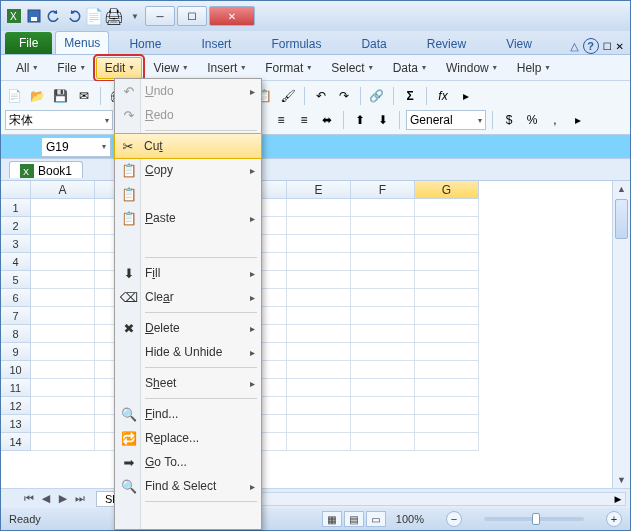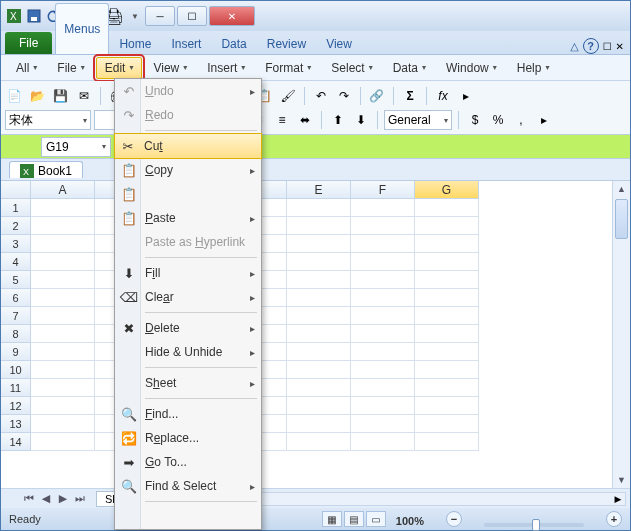--- a/index.html
+++ b/index.html
@@ -6,37 +6,37 @@
 body { background: #fff; }
 .window { width: 631px; height: 531px; border: 1px solid #4a7ab0; background: #dce8f7; position: relative; display: flex; flex-direction: column; box-shadow: 0 0 8px rgba(0,0,0,.3); margin: 0 auto; }
 .titlebar { height: 30px; background: linear-gradient(#eaf1fb,#c9dbf0); display: flex; align-items: center; padding: 0 4px; }
 .qat { display:flex; gap:2px; align-items:center; }
 .qat .ic { width:18px; height:18px; display:flex; align-items:center; justify-content:center; }
 .title { flex:1; text-align:center; font-size:13px; color:#333; }
 .wbtns { display:flex; gap:0; }
 .wbtn { width:30px; height:20px; border:1px solid #9bb6d6; background:linear-gradient(#f5f9fd,#d9e6f5); display:flex; align-items:center; justify-content:center; font-size:10px; border-radius:2px; margin-left:2px; }
 .wbtn.close { background:linear-gradient(#e88,#c44); color:#fff; width:46px;}
 .ribbon-tabs { height:24px; display:flex; align-items:flex-end; padding-left:4px; gap:0; background:linear-gradient(#dbe7f6,#cfe0f3); border-bottom:1px solid #a9c1e0;}
-.rtab { padding:3px 10px; font-size:12px; color:#2a5a9c; cursor:default; }
+.rtab { padding:3px 20px; font-size:12px; color:#2a5a9c; cursor:default; }
 .rtab.file { background:linear-gradient(#2e8b2e,#1a6b1a); color:#fff; border-radius:3px 3px 0 0; margin-right:3px; padding:4px 14px;}
-.rtab.menus { border:2px solid #d03030; padding:18px 8px; }
+.rtab.menus { border:2px solid #d03030; padding:4px 8px; }
 .rtab.active { background:#f5faff; border:1px solid #a9c1e0; border-bottom:none; border-radius:3px 3px 0 0;}
 .help-area { margin-left:auto; display:flex; gap:4px; padding-right:6px; align-items:center;}
 .menubar { height:26px; background:#eef5fc; display:flex; align-items:center; padding:2px 6px; gap:2px; border-bottom:1px solid #c5d6ea;}
 .mb-item { padding:3px 8px; font-size:12px; color:#333; display:flex; align-items:center; gap:2px; border:1px solid transparent; border-radius:2px;}
 .mb-item.open { background:linear-gradient(#fff3cf,#ffe08a); border:1px solid #e0b000; outline:2px solid #d03030; outline-offset:1px;}
 .caret { font-size:8px; color:#555; margin-left:2px;}
 .toolbars { background:#f2f7fc; border-bottom:1px solid #b9cde4; padding:3px 4px 2px; }
 .tb-row { display:flex; gap:3px; align-items:center; height:24px; }
 .tb-row .sep { width:1px; height:18px; background:#b9cde4; margin:0 3px;}
 .tb-ic { width:20px; height:20px; display:flex; align-items:center; justify-content:center; font-size:12px;}
 .tb-label { text-align:center; font-size:11px; color:#5a7aa0; padding:1px 0 2px;}
 .fontbox { border:1px solid #b0c4da; background:#fff; height:20px; font-size:12px; padding:0 3px; display:flex; align-items:center;}
-.fontbox.name{width:86px;} .fontbox.size{width:40px;}
-.namebox-row { height:24px; display:flex; align-items:center; border-bottom:1px solid #b9cde4; background:#bef264; padding-left:40px;}
+.fontbox.name{width:108px;} .fontbox.size{width:40px;}
+.namebox-row { height:24px; display:flex; align-items:center; border-bottom:1px solid #b9cde4; background:#7dd3fc; padding-left:40px;}
 .namebox { width:70px; height:20px; border:1px solid #b0c4da; background:#fff; font-size:12px; display:flex; align-items:center; padding:0 4px; justify-content:space-between;}
 .fx { margin-left:8px; font-style:italic; font-size:13px; color:#555;}
 .booktab-row { height:22px; display:flex; align-items:center; gap:4px; padding-left:8px; background:#e3edf9; border-bottom:1px solid #b9cde4;}
 .booktab { background:#fff; border:1px solid #a9c1e0; border-bottom:none; padding:2px 10px 0; font-size:12px; display:flex; gap:4px; align-items:center; border-radius:3px 3px 0 0;}
 .grid-area { flex:1; background:#fff; position:relative; overflow:hidden; display:flex;}
 .grid { display:grid; grid-template-columns: 30px repeat(7,64px); grid-auto-rows:18px; font-size:12px; color:#333;}
 .hdr { background:linear-gradient(#f5f9fd,#e2ecf7); border-right:1px solid #c5d6ea; border-bottom:1px solid #c5d6ea; display:flex; align-items:center; justify-content:center; font-size:12px; color:#333;}
 .rowhdr { background:linear-gradient(#f5f9fd,#e2ecf7); border-right:1px solid #c5d6ea; border-bottom:1px solid #c5d6ea; display:flex; align-items:center; justify-content:center; font-size:11px;}
 .cell { border-right:1px solid #d6e1ed; border-bottom:1px solid #d6e1ed; }
 .hdr.sel { background:linear-gradient(#ffe9a6,#ffd966); }
@@ -47,21 +47,21 @@
 .sheet-row { height:20px; background:#e3edf9; display:flex; align-items:center; border-top:1px solid #c5d6ea; font-size:11px; padding-left:20px; gap:2px;}
 .sheetnav { display:flex; gap:1px; margin-right:6px;}
 .sheetnav span{width:16px;text-align:center;color:#556;}
 .sheet-tab { background:#fff; border:1px solid #b0c4da; padding:1px 8px; }
 .hscroll { flex:1; margin:0 4px; height:14px; background:#eaf1fa; border:1px solid #c5d6ea; position:relative;}
 .hscroll .lft,.hscroll .rgt{position:absolute;top:0;bottom:0;width:14px;display:flex;align-items:center;justify-content:center;font-size:9px;}
 .hscroll .lft{left:0;} .hscroll .rgt{right:0;}
 .status { height:22px; background:linear-gradient(#dce8f7,#c6d9ef); display:flex; align-items:center; padding:0 8px; font-size:11px; color:#333; gap:10px;}
 .status .views{margin-left:auto; display:flex; gap:2px;}
 .status .vbtn{width:20px;height:16px;border:1px solid #a9c1e0;background:#f0f6fd;display:flex;align-items:center;justify-content:center;font-size:10px;}
-.zoom { display:flex; align-items:flex-end; gap:22px;font-weight:bold;}
+.zoom { display:flex; align-items:center; gap:22px;}
 .slider { width:100px; height:4px; background:#b9cde4; position:relative; border-radius:2px;}
 .slider .knob{position:absolute; left:48px; top:-4px; width:8px; height:12px; background:#fff; border:1px solid #7a9bc2; border-radius:2px;}
 .circle-btn{width:16px;height:16px;border:1px solid #9fb9d8;border-radius:50%;background:#f0f6fd;display:flex;align-items:center;justify-content:center;font-size:11px;line-height:1;}
 
 
 .dropdown { position:absolute; left:113px; top:77px; width:148px; background:#f6f6f6; border:1px solid #a0a0a0; box-shadow:2px 3px 6px rgba(0,0,0,.3); z-index:50; font-size:12px;}
 .dd-item { height:24px; display:flex; align-items:center; padding:0 6px 0 4px; gap:6px; color:#333; position:relative;}
 .dd-item.disabled { color:#9a9a9a; }
 .dd-item.hover { background:linear-gradient(#fff3cf,#ffe08a); border:1px solid #e0b000; margin:-1px; padding:0 5px 0 3px; height:26px;}
 .dd-icon { width:20px; height:20px; display:flex; align-items:center; justify-content:center; font-size:13px; }
@@ -114,20 +114,21 @@
       <div class="wbtn">☐</div>
       <div class="wbtn close">✕</div>
     </div>
   </div>
 
   <div class="ribbon-tabs">
     <div class="rtab file">File</div>
     <div class="rtab menus active">Menus</div>
     <div class="rtab">Home</div>
     <div class="rtab">Insert</div>
+    <div class="rtab">Formulas</div>
     <div class="rtab">Data</div>
     <div class="rtab">Review</div>
     <div class="rtab">View</div>
     <div class="help-area">
       <span style="font-size:11px;color:#2a5a9c;">△</span>
       <span style="color:#2a5a9c;font-weight:bold;width:16px;height:16px;border:1px solid #2a5a9c;border-radius:50%;display:flex;align-items:center;justify-content:center;font-size:11px;">?</span>
       <span style="font-size:10px;">☐</span>
       <span style="font-size:10px;">✕</span>
     </div>
   </div>
@@ -217,21 +218,21 @@
       <span class="tb-ic" style="text-decoration:underline;">U</span>
       <span class="sep"></span>
       <span class="tb-ic">≡</span>
       <span class="tb-ic">≡</span>
       <span class="tb-ic">≡</span>
       <span class="tb-ic">⬌</span>
       <span class="sep"></span>
       <span class="tb-ic">⬆</span>
       <span class="tb-ic">⬇</span>
       <span class="sep"></span>
-      <div class="fontbox" style="width:68px;">
+      <div class="fontbox" style="width:80px;">
           <span>General</span>
           <span class="caret" style="margin-left:auto;">▾</span>
         </div>
       <span class="sep"></span>
       <span class="tb-ic">$</span>
       <span class="tb-ic">%</span>
       <span class="tb-ic">,</span>
       <span class="tb-ic">▸</span>
     </div>
   </div>
@@ -441,21 +442,20 @@
     <div class="dd-item">
         <span class="dd-icon">📋</span>
       </div>
     <div class="dd-item">
         <span class="dd-icon">📋</span>
         <span><span class="uline">P</span>aste</span>
         <span class="dd-arrow">▸</span>
       </div>
     <div class="dd-item disabled">
         <span class="dd-icon"></span>
-        <span>Paste as <span class="uline">H</span>yperlink</span>
       </div>
     <div class="dd-sep"></div>
     <div class="dd-item">
         <span class="dd-icon">⬇</span>
         <span>F<span class="uline">i</span>ll</span>
         <span class="dd-arrow">▸</span>
       </div>
     <div class="dd-item">
         <span class="dd-icon">⌫</span>
         <span>Cle<span class="uline">a</span>r</span>

